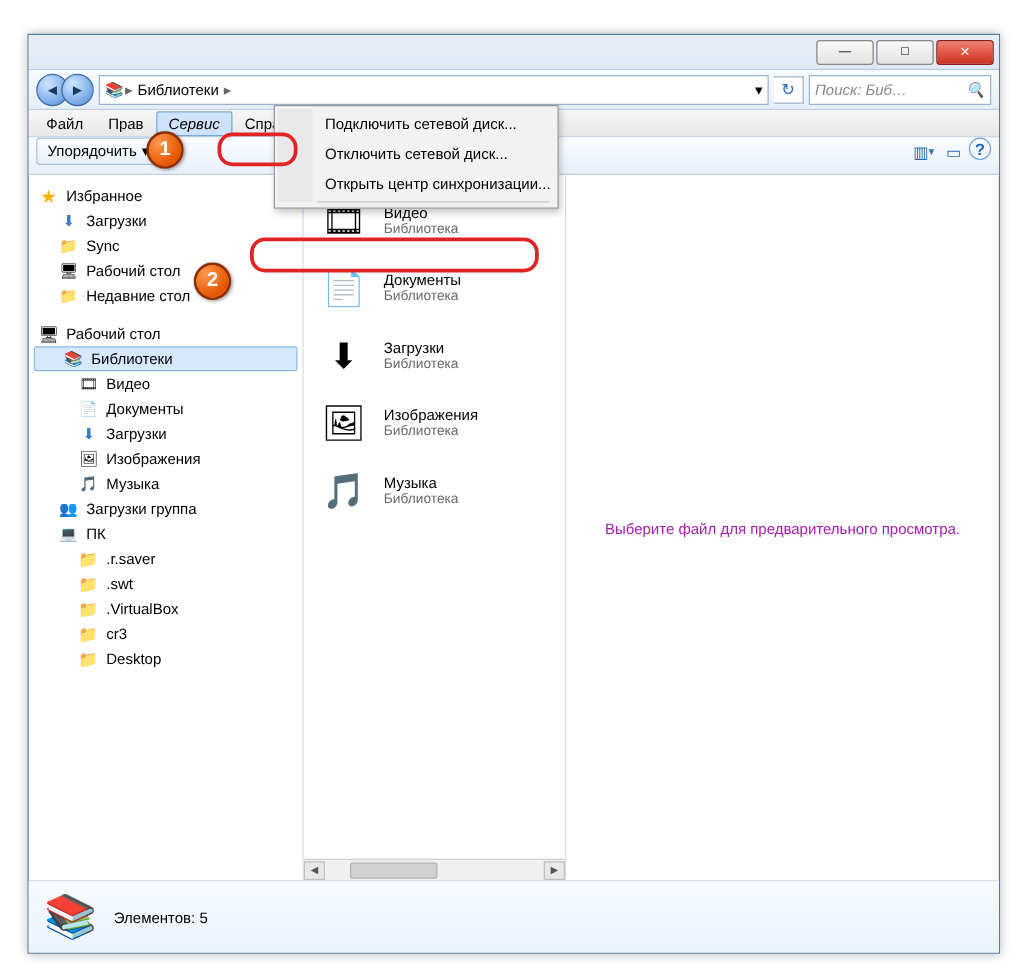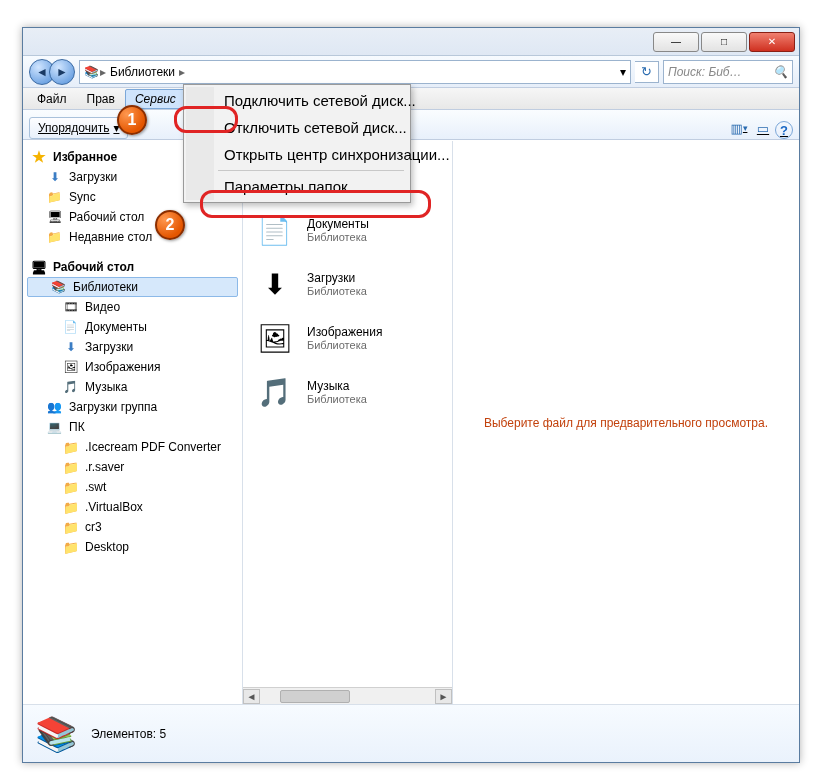--- a/index.html
+++ b/index.html
@@ -19,39 +19,39 @@
   
   .navbar { height:32px; display:flex; align-items:center; padding:2px 6px; gap:4px; background: linear-gradient(#f7fbff,#e6eef9); border-bottom:1px solid #c0cde0;}
   .navbtns{display:flex;}
   .navbtn{width:26px;height:26px;border-radius:13px;background:radial-gradient(circle at 35% 30%, #d0e5ff,#4f8ed9);border:1px solid #3b6aa3;display:flex;align-items:center;justify-content:center;color:#1a3a64;font-size:12px;cursor:pointer;}
   .navbtn + .navbtn{margin-left:-6px;}
   .addrbox{flex:1; height:24px; border:1px solid #9bb3ce; background:#fff; display:flex; align-items:center; padding:0 4px; font-size:12px;}
   .addrbox .crumb{padding:0 4px;color:#000;}
   .addrbox .sep{color:#666;}
   .addr-end{display:flex;align-items:center;gap:2px;margin-left:auto;}
   .refresh{width:24px;height:22px;border:1px solid #9bb3ce;border-left:none;display:flex;align-items:center;justify-content:center;font-size:13px;color:#2b6cb0;background:#fff;cursor:pointer;}
-  .searchbox{width:130px;height:24px;border:1px solid #9bb3ce;background:#fff;display:flex;align-items:center;padding:0 4px;font-size:12px;color:#888;font-style:italic;}
+  .searchbox{width:146px;height:24px;border:1px solid #9bb3ce;background:#fff;display:flex;align-items:center;padding:0 4px;font-size:12px;color:#888;font-style:italic;}
   .searchbox .sicon{margin-left:auto;color:#2b6cb0;}
 
   
   .menubar{height:22px;display:flex;align-items:center;background:linear-gradient(#f6f6f6,#e8e8e8);border-bottom:1px solid #c0cde0;padding-left:4px;font-size:12px;}
   .menuitem{padding:3px 10px;cursor:pointer;}
   .menuitem.active{background:#cfe4fc;border:1px solid #7ba7d8;border-radius:2px;padding:2px 9px;font-style:italic;}
 
   
-  .toolbar{height:30px;display:flex;align-items:flex-end;background:linear-gradient(#fafdff,#e8f0fb);border-bottom:1px solid #c0cde0;padding:0 6px;font-size:12px;text-decoration:underline;}
+  .toolbar{height:30px;display:flex;align-items:flex-start;background:linear-gradient(#fafdff,#e8f0fb);border-bottom:1px solid #c0cde0;padding:0 6px;font-size:12px;}
   .tbtn{border:1px solid #a9c1db;border-radius:3px;padding:3px 8px;display:flex;align-items:center;gap:4px;cursor:pointer;background:linear-gradient(#fdfdff,#e8f0fb);}
   .tspacer{flex:1;}
   .ticon{width:24px;height:22px;display:flex;align-items:center;justify-content:center;color:#2b6cb0;cursor:pointer;font-size:13px;}
 
   
   .body{flex:1;display:flex;overflow:hidden;border-top:1px solid #fff;position:relative;}
   .sidebar{width:220px;border-right:1px solid #d8e0ea;overflow-y:auto;overflow-x:hidden;padding:6px 0;font-size:12px;position:relative;}
   .sb-group{margin-bottom:10px;}
-  .sb-title{display:flex;align-items:center;gap:6px;padding:2px 8px;font-weight:bold;}
+  .sb-title{display:flex;align-items:center;gap:6px;padding:2px 8px;font-weight:normal;}
   .sb-title .ico{width:16px;height:16px;display:inline-flex;align-items:center;justify-content:center;font-size:13px;}
   .sb-item{display:flex;align-items:center;gap:6px;padding:2px 8px 2px 24px;cursor:pointer;}
   .sb-item.sel{background:#d6e8fb;border:1px solid #8cb9e8;border-radius:2px;margin:0 4px;padding:1px 7px 1px 23px;}
   .sb-sub{padding-left:40px;}
   .ico{width:16px;height:16px;display:inline-flex;align-items:center;justify-content:center;font-size:12px;}
   .ico.folder::before{content:"📁";font-size:13px;}
   .ico.star::before{content:"★";color:#f5b301;font-size:15px;}
   .ico.dl::before{content:"⬇";color:#3b7dc4;}
   .ico.sync::before{content:"📁";}
   .ico.desk::before{content:"🖥";}
@@ -66,28 +66,28 @@
 
   .content{width:210px;border-right:1px solid #d8e0ea;overflow:auto;padding:8px 4px;font-size:12px;position:relative;}
   .lib-item{display:flex;align-items:center;gap:8px;padding:6px 4px;cursor:pointer;}
   .lib-icon{width:48px;height:42px;display:flex;align-items:center;justify-content:center;font-size:28px;}
   .lib-text{display:flex;flex-direction:column;}
   .lib-sub{color:#6a6a6a;font-size:11px;}
   .hscroll{position:absolute;bottom:0;left:0;right:0;height:17px;background:#f0f0f0;border-top:1px solid #d0d0d0;display:flex;align-items:center;}
   .hscroll .arrow{width:17px;height:15px;border:1px solid #c0c0c0;background:#e8e8e8;display:flex;align-items:center;justify-content:center;font-size:10px;color:#555;cursor:pointer;}
   .hscroll .thumb{height:13px;background:#d0d0d0;border:1px solid #b0b0b0;border-radius:2px;width:70px;margin-left:20px;}
 
-  .preview{flex:1;display:flex;align-items:center;justify-content:center;font-size:12px;color:#c2410c;padding:10px;text-align:center;}
+  .preview{flex:1;display:flex;align-items:center;justify-content:center;font-size:12px;color:#a21caf;padding:10px;text-align:center;}
 
   
   .details{height:58px;border-top:1px solid #d8e0ea;display:flex;align-items:center;padding:4px 10px;background:linear-gradient(#f7fbff,#eaf2fc);font-size:12px;gap:10px;}
   .details .bigicon{width:48px;height:48px;font-size:34px;display:flex;align-items:center;justify-content:center;}
 
   
-  .dropdown{position:absolute;left:160px;top:56px;width:228px;background:#f2f2f2;border:1px solid #9a9a9a;box-shadow:2px 3px 6px rgba(0,0,0,0.25);font-size:15px;z-index:50;padding:2px;}
+  .dropdown{position:absolute;left:196px;top:56px;width:228px;background:#f2f2f2;border:1px solid #9a9a9a;box-shadow:2px 3px 6px rgba(0,0,0,0.25);font-size:12px;z-index:50;padding:2px;}
   .ddpad{border-left:28px solid #e9e9e9;}
   .dditem{padding:5px 10px;cursor:pointer;white-space:nowrap;}
   .ddsep{height:1px;background:#c8c8c8;margin:2px 4px;}
 
   
   .callout{position:absolute;border:3px solid #e02424;border-radius:12px;z-index:80;pointer-events:none;}
   .marker{position:absolute;width:30px;height:30px;border-radius:50%;background:radial-gradient(circle at 30% 28%, #ff9850,#e45600 70%);border:2px solid #8b2e00;color:#fff;font-weight:bold;font-size:16px;display:flex;align-items:center;justify-content:center;z-index:85;box-shadow:1px 1px 3px rgba(0,0,0,0.4);}
 
 </style>
 </head>
@@ -201,24 +201,20 @@
         <div class="sb-item">
             <span class="ico home"></span>
             <span>Загрузки группа</span>
           </div>
         <div class="sb-item">
             <span class="ico pc"></span>
             <span>ПК</span>
           </div>
         <div class="sb-item sb-sub">
             <span class="ico folder"></span>
-            <span>.Icecream PDF Converter</span>
-          </div>
-        <div class="sb-item sb-sub">
-            <span class="ico folder"></span>
             <span>.r.saver</span>
           </div>
         <div class="sb-item sb-sub">
             <span class="ico folder"></span>
             <span>.swt</span>
           </div>
         <div class="sb-item sb-sub">
             <span class="ico folder"></span>
             <span>.VirtualBox</span>
           </div>
@@ -287,21 +283,20 @@
     <div class="bigicon">📚</div>
     <span>Элементов: 5</span>
   </div>
 
   <div class="dropdown">
     <div class="ddpad">
       <div class="dditem">Подключить сетевой диск...</div>
       <div class="dditem">Отключить сетевой диск...</div>
       <div class="dditem">Открыть центр синхронизации...</div>
       <div class="ddsep"></div>
-      <div class="dditem">Параметры папок...</div>
     </div>
   </div>
 
   <div class="callout" style="left:151px;top:78px;width:64px;height:27px;"></div>
   <div class="callout" style="left:177px;top:162px;width:231px;height:28px;"></div>
 
   <div class="marker" style="left:94px;top:77px;">1</div>
   <div class="marker" style="left:132px;top:182px;">2</div>
 
 </div>

